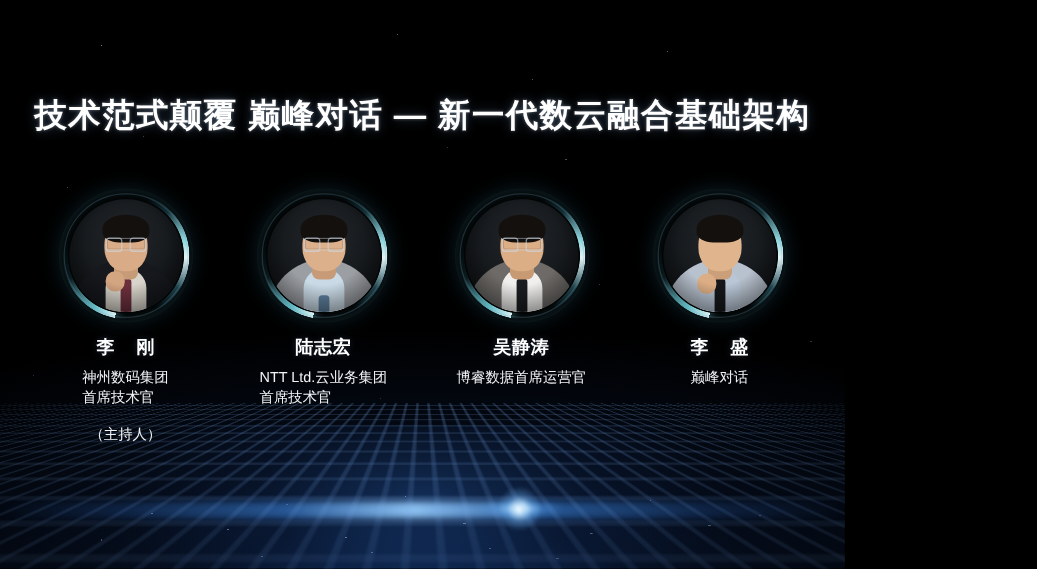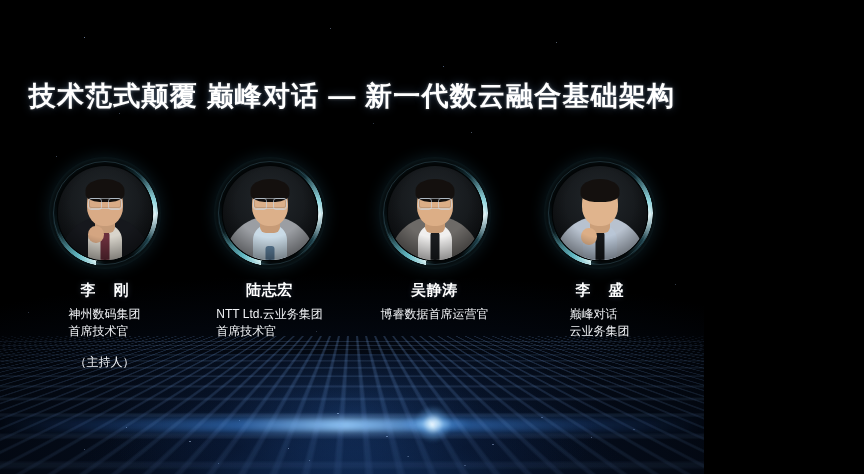--- a/index.html
+++ b/index.html
@@ -485,18 +485,17 @@
             <div class="hair"></div>
             <div class="fist" style="left:28px;top:62px;background:#dcae86"></div>
           </div>
           <div class="vign"></div>
         </div>
         <div class="ring-dim"></div>
       </div>
       <div class="name spaced">李  盛</div>
       <div class="lines">
         <div class="ln">巅峰对话</div>
-        <div class="ln">云业务集团</div>
       </div>
     </div>
 
   </div>
 </div>
 
 </body></html>

